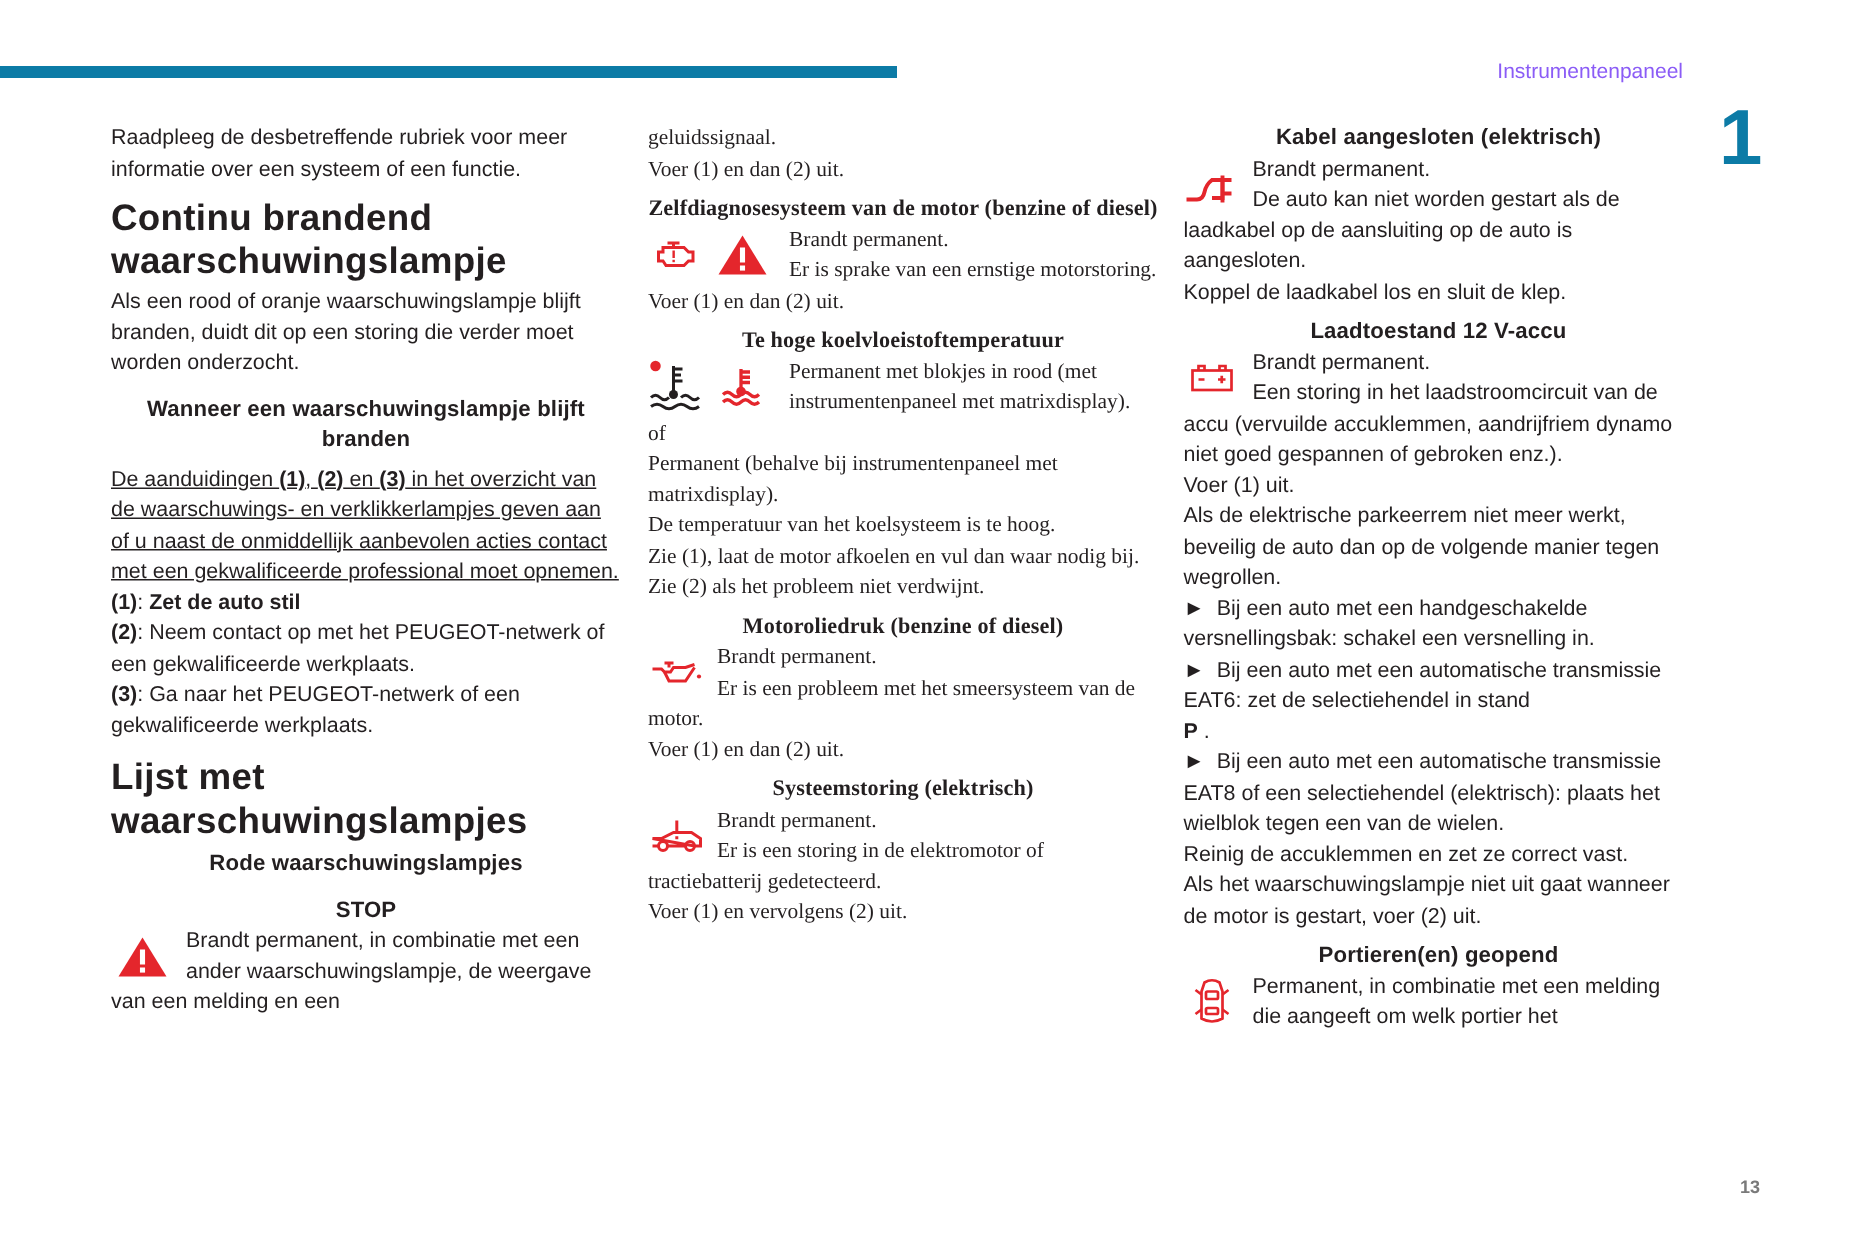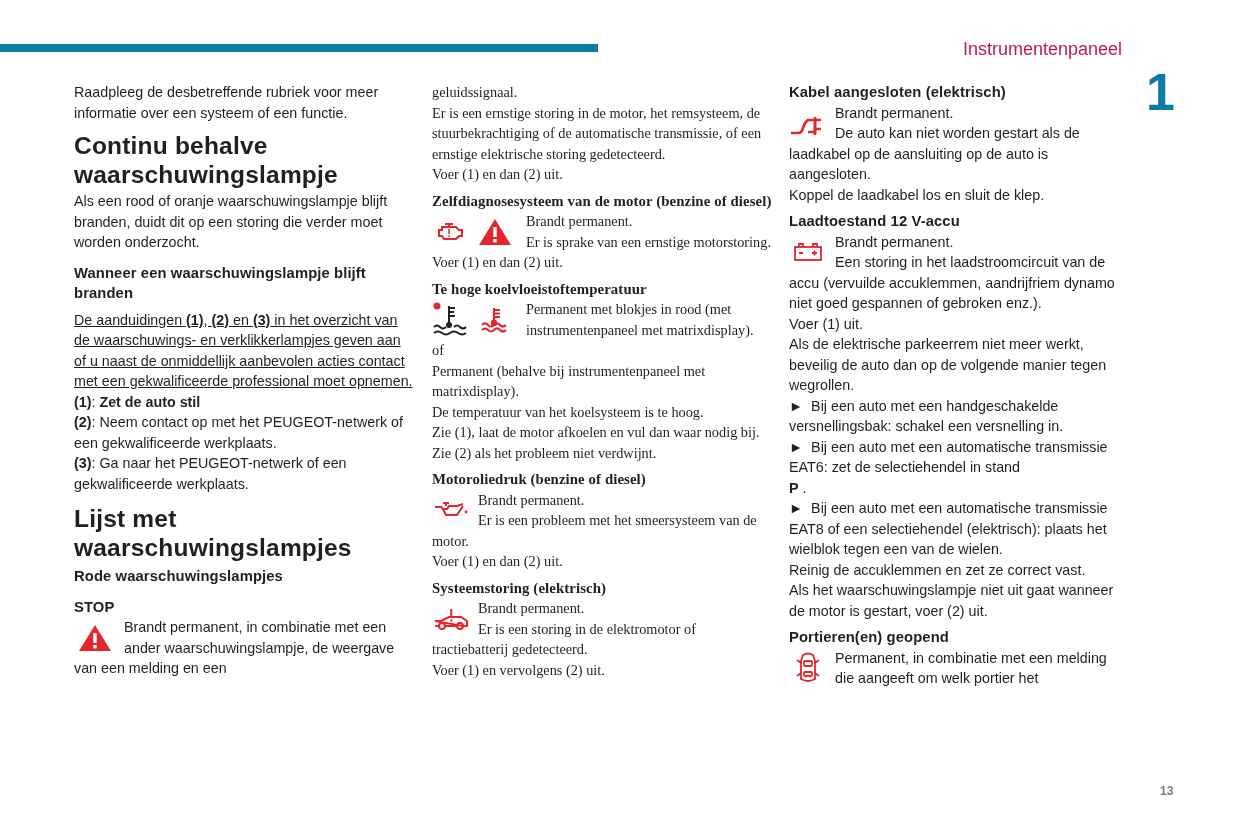--- a/index.html
+++ b/index.html
@@ -1,30 +1,30 @@
 <!DOCTYPE html>
 <html><head>
 <meta charset="utf-8">
 <style>
   * { margin: 0; padding: 0; box-sizing: border-box; }
   html, body { width: 1241px; height: 827px; background: #ffffff; overflow: hidden; }
   body { position: relative; font-family: "Liberation Sans", sans-serif; color: #231f20; }
 
   .top-bar { position: absolute; left: 0; top: 44px; width: 598px; height: 8px; background: #0c7ba6; }
-  .running-header { position: absolute; right: 119px; top: 39px; font-size: 18px; color: #be185d; }
+  .running-header { position: absolute; right: 119px; top: 39px; font-size: 14px; color: #8b5cf6; }
   .chapter-number { position: absolute; left: 1146px; top: 66px; font-size: 52px; font-weight: bold; color: #0c7ba6; line-height: 52px; letter-spacing: -2px; }
   .page-number { position: absolute; left: 1160px; top: 784px; font-size: 12px; font-weight: bold; color: #7a7a7a; text-align: right; }
 
   .col { position: absolute; top: 82px; font-size: 14.3px; line-height: 20.5px; }
   .col1 { left: 74px; width: 340px; }
   .col2 { left: 432px; width: 340px; font-family: Liberation Serif, serif; }
   .col3 { left: 789px; width: 340px; }
 
   .h1 { font-size: 24.5px; font-weight: bold; line-height: 29px; margin-top: 8px; margin-bottom: 2px; letter-spacing: 0.2px; }
-  .h3 { font-weight: bold; font-size: 14.8px; line-height: 20.5px; margin-top: 6px; letter-spacing: 0.1px; }
+  .h3 { font-weight: bold; font-size: 14.8px; line-height: 20.5px; margin-top: 6px; letter-spacing: 0.1px; text-align: center; }
   .h3.big-gap { margin-top: 10px; }
   .p { }
   .p.gap { margin-top: 6px; text-decoration: underline; }
   b { font-weight: bold; }
 
   .lamp-block { position: relative; }
   .lamp-icons { float: left; height: 41px; display: flex; align-items: center; gap: 12px; margin-right: 8px; }
   .lamp-icons.w1 { width: 38px; justify-content: center; }
   .lamp-icons.w2 { width: 86px; }
   .lamp-icons svg { display: block; }
@@ -33,21 +33,21 @@
 </head>
 <body>
 
 <div class="top-bar"></div>
 <div class="running-header">Instrumentenpaneel</div>
 <div class="chapter-number">1</div>
 <div class="page-number">13</div>
 
 <div class="col col1">
   <div class="p">Raadpleeg de desbetreffende rubriek voor meer informatie over een systeem of een functie.</div>
-  <div class="h1">Continu behalve waarschuwingslampje</div>
+  <div class="h1">Continu brandend waarschuwingslampje</div>
   <div class="p">Als een rood of oranje waarschuwingslampje blijft branden, duidt dit op een storing die verder moet worden onderzocht.</div>
   <div class="h3 big-gap">Wanneer een waarschuwingslampje blijft branden</div>
   <div class="p gap"><span>De aanduidingen </span><b>(1)</b><span>, </span><b>(2)</b><span> en </span><b>(3)</b><span> in het overzicht van de waarschuwings- en verklikkerlampjes geven aan of u naast de onmiddellijk aanbevolen acties contact met een gekwalificeerde professional moet opnemen.</span></div>
   <div class="p"><b>(1)</b><span>: </span><b>Zet de auto stil</b></div>
   <div class="p"><b>(2)</b><span>: Neem contact op met het PEUGEOT-netwerk of een gekwalificeerde werkplaats.</span></div>
   <div class="p"><b>(3)</b><span>: Ga naar het PEUGEOT-netwerk of een gekwalificeerde werkplaats.</span></div>
   <div class="h1" style="margin-top:10px">Lijst met waarschuwingslampjes</div>
   <div class="h3" style="margin-top:4px">Rode waarschuwingslampjes</div>
   <div class="h3 big-gap">STOP</div>
   <div class="lamp-block">
@@ -57,21 +57,20 @@
           <rect x="15.3" y="9" width="3.4" height="10" fill="#fff"></rect>
           <rect x="15.3" y="21" width="3.4" height="3.4" fill="#fff"></rect>
         </svg>
     </div>
     <span>Brandt permanent, in combinatie met een ander waarschuwingslampje, de weergave van een melding en een</span>
   </div>
 </div>
 
 <div class="col col2">
   <div class="p">geluidssignaal.</div>
-  <div class="p">Er is een ernstige storing in de motor, het remsysteem, de stuurbekrachtiging of de automatische transmissie, of een ernstige elektrische storing gedetecteerd.</div>
   <div class="p">Voer (1) en dan (2) uit.</div>
 
   <div class="h3">Zelfdiagnosesysteem van de motor (benzine of diesel)</div>
   <div class="lamp-block">
     <div class="lamp-icons w2">
       <span style="margin-left:4px">
         <svg width="30" height="22" viewBox="0 0 30 22" fill="none" stroke="#e4262c" stroke-width="2">
             <path d="M9 3h8M13 3v3M6 6h14l3 3h3v6h-3l-3 3H8l-2-3H3V9h3z"></path>
             <rect x="12.3" y="8" width="1.6" height="5" fill="#e4262c" stroke="none"></rect>
             <rect x="12.3" y="14.2" width="1.6" height="1.6" fill="#e4262c" stroke="none"></rect>

